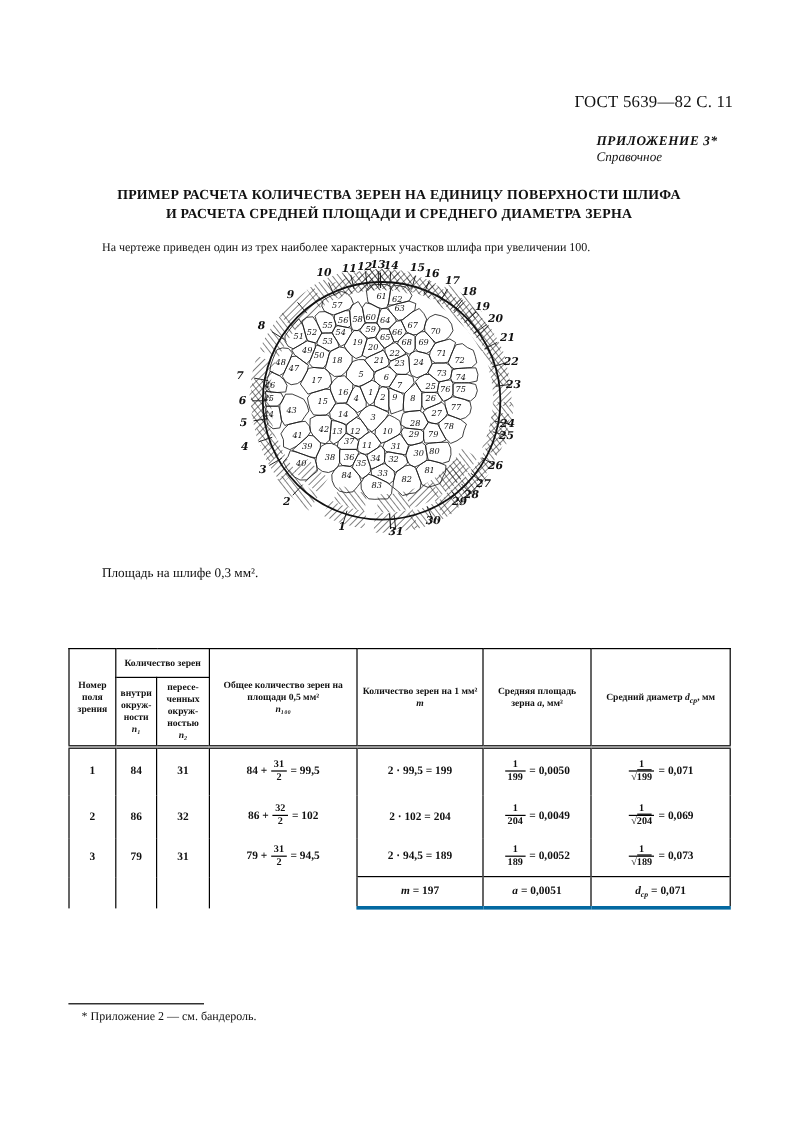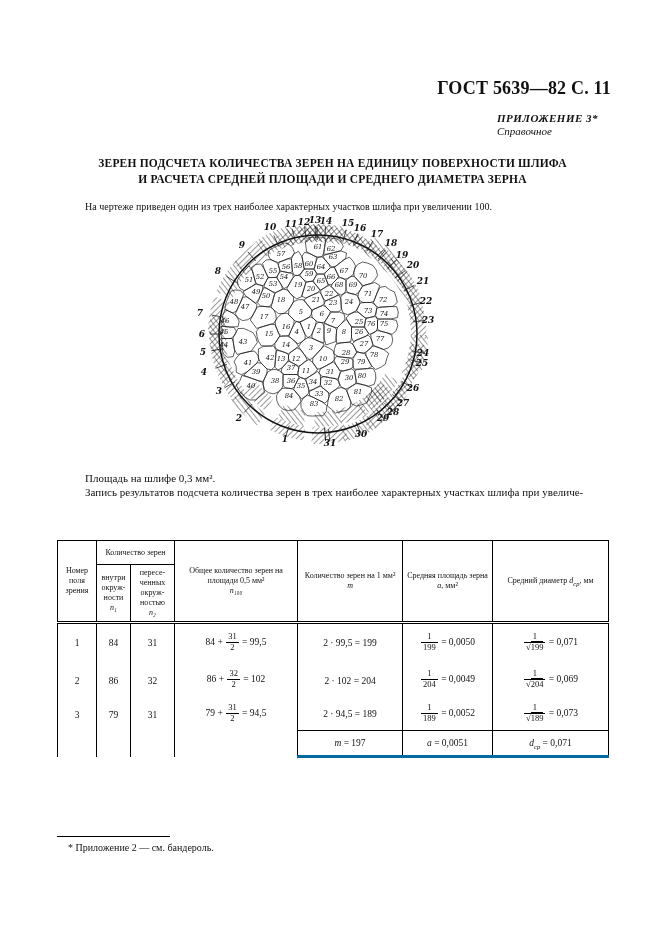--- a/index.html
+++ b/index.html
@@ -2,36 +2,36 @@
 <html><head>
 <meta charset="utf-8">
 <style>
   html,body{margin:0;padding:0;background:#e8e8e4;}
   .page{
     position:relative;width:661px;height:936px;background:#ffffff;
     font-family:"Liberation Serif","DejaVu Serif",serif;color:#111;
     overflow:hidden;margin:0 auto;
   }
   .abs{position:absolute;}
-  .page-header{top:78px;right:50px;font-size:18px;font-weight:bold;letter-spacing:0.2px;}
+  .page-header{top:78px;right:50px;font-size:14px;font-weight:normal;letter-spacing:0.2px;}
   .appendix{top:112px;left:497px;font-size:11px;font-style:italic;}
   .appendix .a1{font-weight:bold;letter-spacing:0.5px;}
   .appendix .a2{margin-top:1px;}
   .doc-title{top:155px;left:57px;width:551px;text-align:center;font-weight:bold;font-size:11.5px;line-height:16px;letter-spacing:0.2px;}
   .intro{top:200px;left:57px;width:551px;font-size:10px;text-indent:28px;line-height:14px;}
   .figure{top:212px;left:166px;width:304px;height:250px;}
   .notes{top:472px;left:57px;width:556px;font-size:11px;line-height:13.5px;}
   .notes .ind{text-indent:28px;}
   .cellnum{font:italic 6.8px "DejaVu Serif",serif;text-anchor:middle;fill:#111;}
   .outnum{font:italic bold 9px "DejaVu Serif",serif;text-anchor:middle;fill:#111;}
 
   
   .tablewrap{top:540px;left:57px;}
   table.res{border-collapse:collapse;table-layout:fixed;width:551px;color:#111;}
-  table.res th,table.res td{border-left:1px solid #000;border-right:1px solid #000;padding:1px 2px;font-weight:normal;overflow:hidden;}
+  table.res th,table.res td{border-left:1px solid #000;border-right:1px solid #000;padding:1px 2px;font-weight:bold;overflow:hidden;}
   table.res thead th{border-top:1px solid #000;vertical-align:middle;text-align:center;font-size:8px;line-height:1.25;}
   .hr1{height:24px;}
   .hr2{height:58px;}
   .hb{border-bottom:3px double #000 !important;}
   .group{border-bottom:1px solid #000 !important;}
   table.res tbody td{text-align:center;font-size:9.5px;vertical-align:middle;border-top:none;border-bottom:none;}
   tr.r1{height:40px;} tr.r2{height:36px;} tr.r3{height:32px;}
   tr.sum{height:26px;}
   tr.sum td{font-size:9.5px;text-align:center;}
   tr.sum td.sv{border-top:1px solid #000;border-bottom:3px solid #0369a1;}
@@ -51,21 +51,21 @@
 <div class="page">
 
   <div class="abs page-header">ГОСТ 5639—82 С. 11</div>
 
   <div class="abs appendix">
     <div class="a1">ПРИЛОЖЕНИЕ 3*</div>
     <div class="a2">Справочное</div>
   </div>
 
   <div class="abs doc-title">
-    <div>ЗЕРЕН ПОДСЧЕТА КОЛИЧЕСТВА ЗЕРЕН НА ЕДИНИЦУ ПОВЕРХНОСТИ ШЛИФА</div>
+    <div>ПРИМЕР РАСЧЕТА КОЛИЧЕСТВА ЗЕРЕН НА ЕДИНИЦУ ПОВЕРХНОСТИ ШЛИФА</div>
     <div>И РАСЧЕТА СРЕДНЕЙ ПЛОЩАДИ И СРЕДНЕГО ДИАМЕТРА ЗЕРНА</div>
   </div>
 
   <div class="abs intro">На чертеже приведен один из трех наиболее характерных участков шлифа при увеличении 100.</div>
 
   <div class="abs figure" id="figure"><svg width="304" height="250" viewBox="0 0 304 250" xmlns="http://www.w3.org/2000/svg">
         <defs>
           <pattern id="h1" width="4" height="4" patternUnits="userSpaceOnUse" patternTransform="rotate(45)">
             <path d="M0 0V4" stroke="#1a1a1a" stroke-width="0.9"></path>
           </pattern>
@@ -346,21 +346,20 @@
         <text class="outnum" x="247" y="179">26</text>
         <text class="outnum" x="237" y="194">27</text>
         <text class="outnum" x="227" y="203">28</text>
         <text class="outnum" x="217" y="209">29</text>
         <text class="outnum" x="195" y="225">30</text>
         <text class="outnum" x="164" y="234">31</text>
       </svg></div>
 
   <div class="abs notes">
     <div class="ind">Площадь на шлифе 0,3 мм².</div>
-    <div class="ind">Запись результатов подсчета количества зерен в трех наиболее характерных участках шлифа при увеличе-</div>
   </div>
 
   <div class="abs tablewrap">
     <table class="res">
       <colgroup>
         <col style="width:39px">
           <col style="width:34px">
           <col style="width:44px">
         <col style="width:123px">
           <col style="width:105px">

